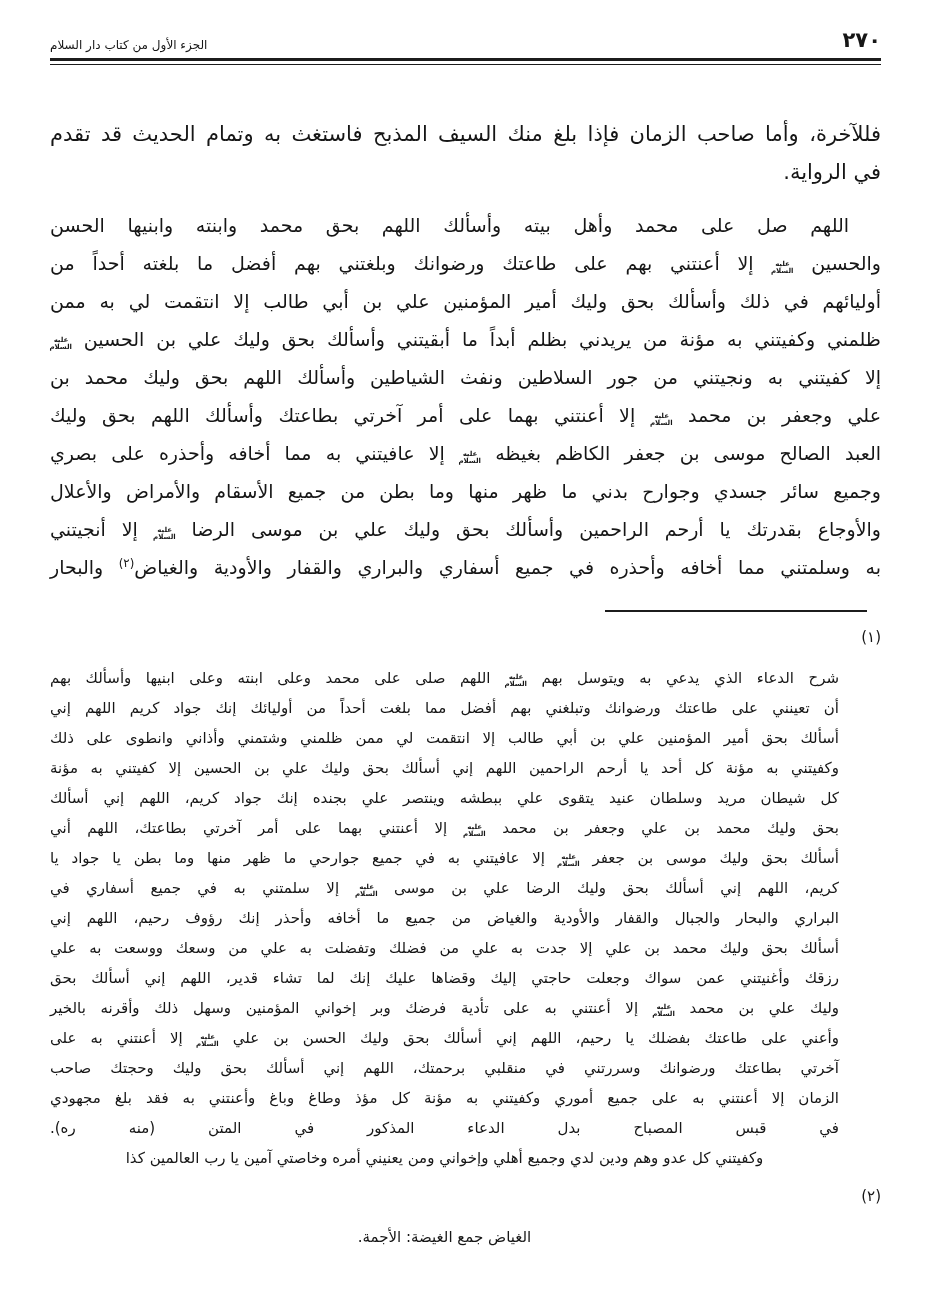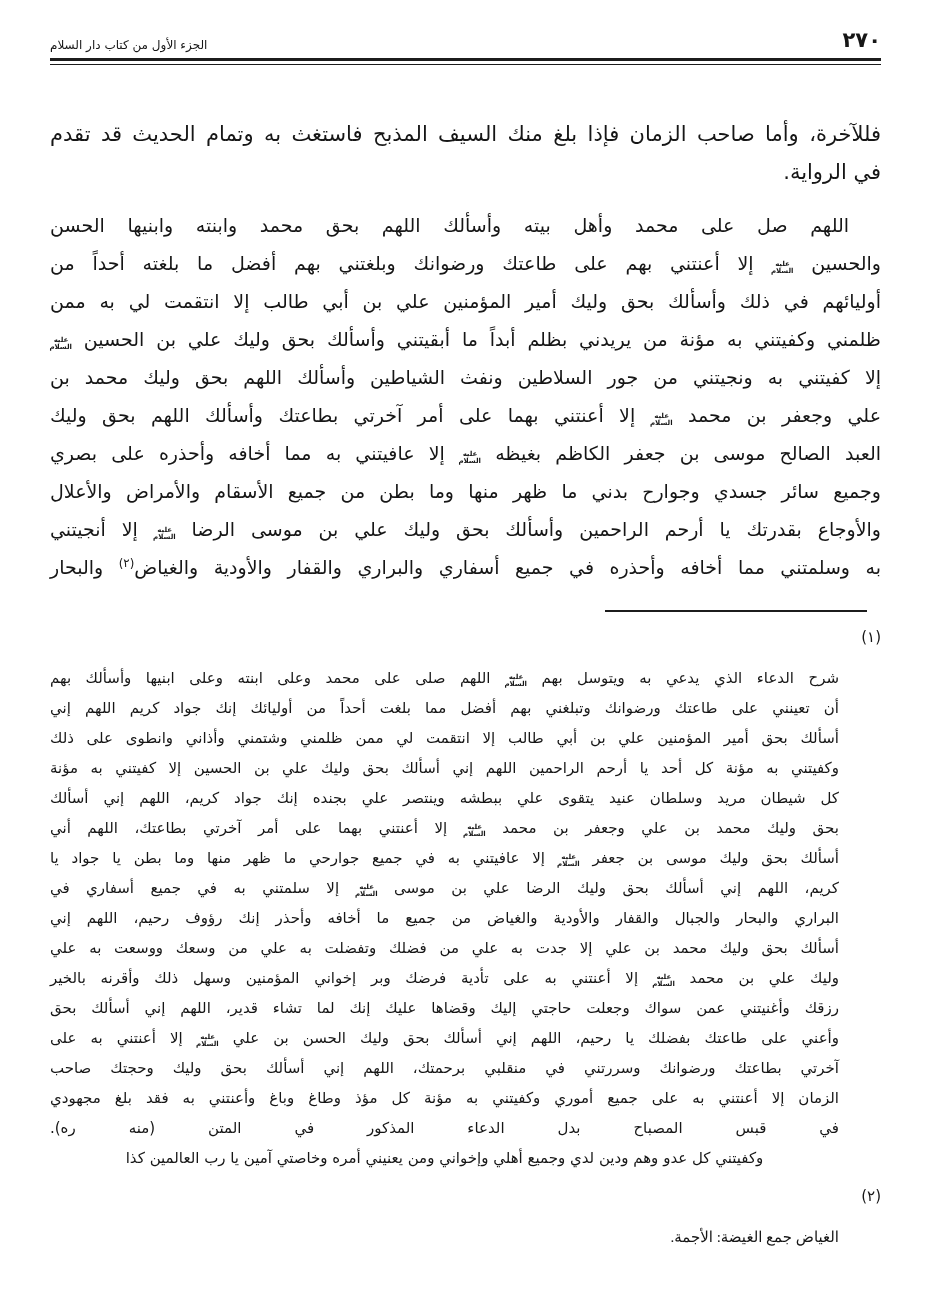--- a/index.html
+++ b/index.html
@@ -28,21 +28,21 @@
   .dua{margin-top:15px;font-size:19px;line-height:38px;}
   #dua-lines > div:first-child{text-indent:32px;}
   
   .fn-sep{width:262px;height:2px;background:#1c1c1c;margin:24px 0 0 auto;margin-right:14px;}
   .footnotes{margin-top:10px;font-size:15px;line-height:30px;}
   .footnote{display:flex;gap:9px;}
   .footnote + .footnote{margin-top:8px;}
   .fn-marker{flex:none;width:33px;text-align:right;}
   .fn-text{flex:1;min-width:0;margin-top:41px;}
   #fn1-lines > div:last-child{text-align:center;text-align-last:center;}
-  #fn2-lines > div{text-align:right;text-align-last:auto;font-family:Liberation Serif, serif;}
+  #fn2-lines > div{text-align:center;text-align-last:auto;}
   
   .hon{
     display:inline-block;width:22px;
     font-size:7px;line-height:6.5px;font-weight:bold;
     text-align:center;vertical-align:-3px;
     letter-spacing:-0.3px;white-space:normal;
   }
   sup.fnref{font-size:0.62em;line-height:0;}
 </style>
 </head>
@@ -85,22 +85,22 @@
           <div class="jline">شرح الدعاء الذي يدعي به ويتوسل بهم <span class="hon">عليه السلام</span> اللهم صلى على محمد وعلى ابنته وعلى ابنيها وأسألك بهم</div>
           <div class="jline">أن تعينني على طاعتك ورضوانك وتبلغني بهم أفضل مما بلغت أحداً من أوليائك إنك جواد كريم اللهم إني</div>
           <div class="jline">أسألك بحق أمير المؤمنين علي بن أبي طالب إلا انتقمت لي ممن ظلمني وشتمني وأذاني وانطوى على ذلك</div>
           <div class="jline">وكفيتني به مؤنة كل أحد يا أرحم الراحمين اللهم إني أسألك بحق وليك علي بن الحسين إلا كفيتني به مؤنة</div>
           <div class="jline">كل شيطان مريد وسلطان عنيد يتقوى علي ببطشه وينتصر علي بجنده إنك جواد كريم، اللهم إني أسألك</div>
           <div class="jline">بحق وليك محمد بن علي وجعفر بن محمد <span class="hon">عليه السلام</span> إلا أعنتني بهما على أمر آخرتي بطاعتك، اللهم أني</div>
           <div class="jline">أسألك بحق وليك موسى بن جعفر <span class="hon">عليه السلام</span> إلا عافيتني به في جميع جوارحي ما ظهر منها وما بطن يا جواد يا</div>
           <div class="jline">كريم، اللهم إني أسألك بحق وليك الرضا علي بن موسى <span class="hon">عليه السلام</span> إلا سلمتني به في جميع أسفاري في</div>
           <div class="jline">البراري والبحار والجبال والقفار والأودية والغياض من جميع ما أخافه وأحذر إنك رؤوف رحيم، اللهم إني</div>
           <div class="jline">أسألك بحق وليك محمد بن علي إلا جدت به علي من فضلك وتفضلت به علي من وسعك ووسعت به علي</div>
+          <div class="jline">رزقك وأغنيتني عمن سواك وجعلت حاجتي إليك وقضاها عليك إنك لما تشاء قدير، اللهم إني أسألك بحق</div>
           <div class="jline">وليك علي بن محمد <span class="hon">عليه السلام</span> إلا أعنتني به على تأدية فرضك وبر إخواني المؤمنين وسهل ذلك وأقرنه بالخير</div>
-          <div class="jline">رزقك وأغنيتني عمن سواك وجعلت حاجتي إليك وقضاها عليك إنك لما تشاء قدير، اللهم إني أسألك بحق</div>
           <div class="jline">وأعني على طاعتك بفضلك يا رحيم، اللهم إني أسألك بحق وليك الحسن بن علي <span class="hon">عليه السلام</span> إلا أعنتني به على</div>
           <div class="jline">آخرتي بطاعتك ورضوانك وسررتني في منقلبي برحمتك، اللهم إني أسألك بحق وليك وحجتك صاحب</div>
           <div class="jline">الزمان إلا أعنتني به على جميع أموري وكفيتني به مؤنة كل مؤذ وطاغ وباغ وأعنتني به فقد بلغ مجهودي</div>
           <div class="jline">في قبس المصباح بدل الدعاء المذكور في المتن (منه ره).</div>
           <div class="jline">وكفيتني كل عدو وهم ودين لدي وجميع أهلي وإخواني ومن يعنيني أمره وخاصتي آمين يا رب العالمين كذا</div>
         </div>
     </div>
     <div class="footnote">
       <span class="fn-marker">(٢)</span>
       <div class="fn-text" id="fn2-lines">

